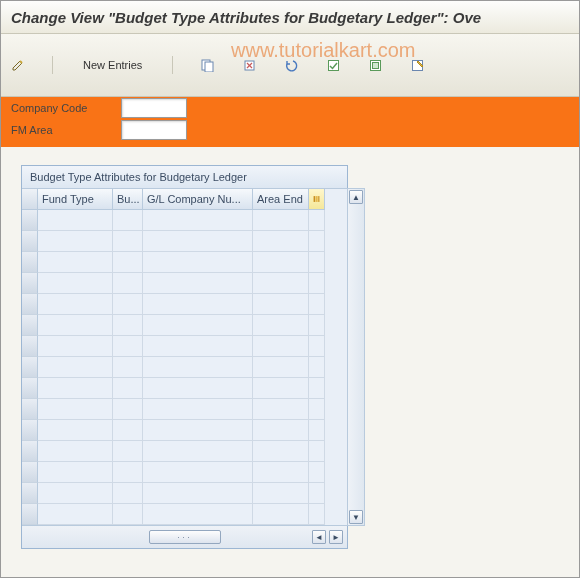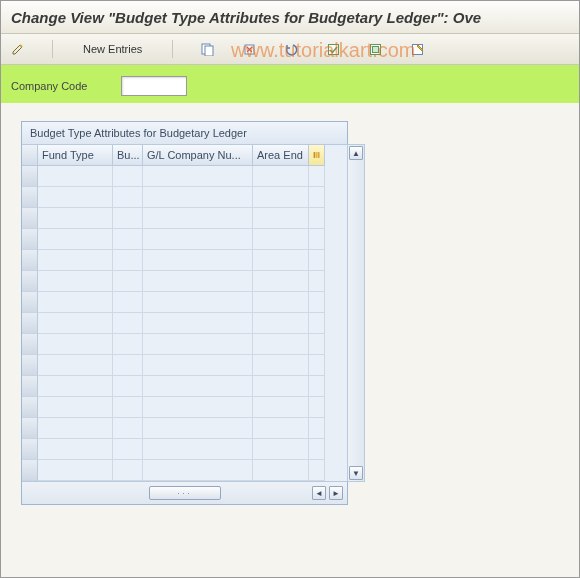--- a/index.html
+++ b/index.html
@@ -1,23 +1,23 @@
 <!DOCTYPE html>
 <html><head>
 <meta charset="utf-8">
 <style>
 html,body{margin:0;padding:0;font-family:Arial,Ans-serif;font-size:11px;background:#fff;color:#333}
 .page{width:580px;height:578px;position:relative;border:1px solid #999;box-sizing:border-box;overflow:hidden;background:#f5f4ef}
 .title-bar{height:32px;background:linear-gradient(#fdfdfc,#eceade);border-bottom:1px solid #c9c7b8;display:flex;align-items:center;padding:0 10px;font-style:italic;font-weight:bold;font-size:15px;color:#3a3a3a;white-space:nowrap;overflow:hidden}
-.toolbar{height:30px;background:linear-gradient(#f7f6f0,#e6e4d8);border-bottom:1px solid #c9c7b8;display:flex;align-items:center;padding:0 6px;gap:20px}
+.toolbar{height:30px;background:linear-gradient(#f7f6f0,#e6e4d8);border-bottom:1px solid #c9c7b8;display:flex;align-items:center;padding:16px 6px;gap:20px}
 .tb-btn{width:20px;height:20px;border:1px solid transparent;border-radius:2px;display:flex;align-items:center;justify-content:center;cursor:pointer}
 .tb-txt{padding:0 6px;height:20px;display:flex;align-items:center;cursor:pointer;border:1px solid transparent;border-radius:2px;font-size:11px;color:#333}
 .sep{width:1px;height:18px;background:#c9c7b8;margin:0 3px}
 .watermark{position:absolute;left:230px;top:38px;font-size:20px;font-weight:normal;color:rgba(230,110,30,.55);white-space:nowrap;pointer-events:none}
-.form-area{padding:10px 10px 6px;background:#bef264}
+.form-area{padding:0 10px 6px;background:#f97316}
 .form-row{display:flex;align-items:center;height:22px}
 .form-label{width:110px;color:#444}
 .form-input{width:60px;height:16px;border:1px solid #9a9a9a;background:#fff;box-shadow:inset 1px 1px 2px rgba(0,0,0,.15)}
 .table-wrap{margin:18px 0 0 20px;width:325px;border:1px solid #9cb6d3;background:#e9eff7;position:relative}
 .table-title{height:22px;display:flex;align-items:center;padding:0 8px;color:#3b4c63;background:linear-gradient(#f0f4fa,#dde7f2);border-bottom:1px solid #b8cadd}
 .grid{display:grid;grid-template-columns:16px 75px 30px 110px 56px 16px;border-collapse:collapse}
 .hdr-row{display:contents}
 .hdr-cell{background:linear-gradient(#f6f9fc,#d9e3ef);border-right:1px solid #b8cadd;border-bottom:1px solid #b8cadd;height:20px;display:flex;align-items:center;padding:0 4px;color:#3b4c63;font-size:11px;overflow:hidden;white-space:nowrap}
 .hdr-cell.corner{background:linear-gradient(#eef2f7,#d2dce8)}
 .cfg-cell{background:linear-gradient(#fff7cc,#f5e79a);justify-content:center}
@@ -90,20 +90,24 @@
     </div>
   </div>
 
   <div class="watermark">www.tutorialkart.com</div>
 
   <div class="form-area">
     <div class="form-row">
       <div class="form-label">Company Code</div>
       <input class="form-input" value="" style="">
     </div>
+    <div class="form-row">
+      <div class="form-label">FM Area</div>
+      <input class="form-input" value="" style="">
+    </div>
   </div>
 
   <div class="table-wrap">
     <div class="table-title">Budget Type Attributes for Budgetary Ledger</div>
     <div class="grid" id="grid">
       <div class="hdr-row">
         <div class="hdr-cell corner"></div>
         <div class="hdr-cell">Fund Type</div>
         <div class="hdr-cell">Bu...</div>
         <div class="hdr-cell">G/L Company Nu...</div>

